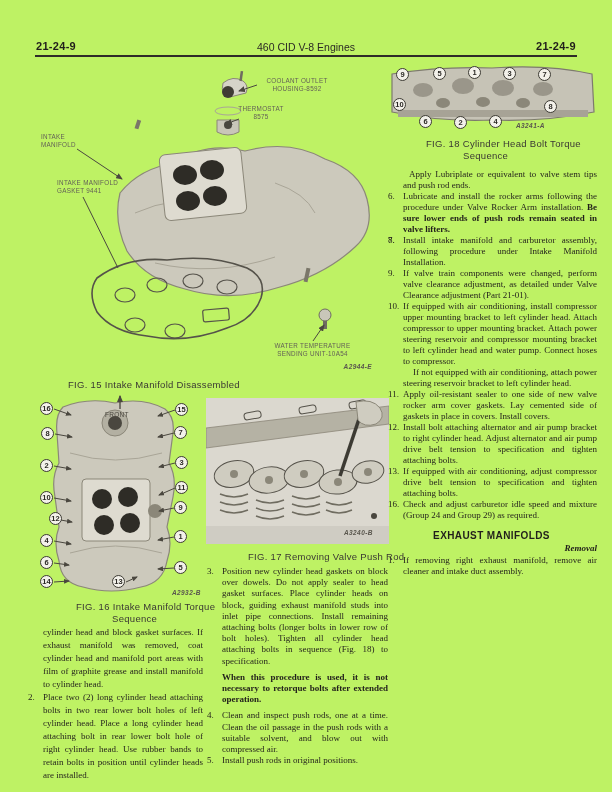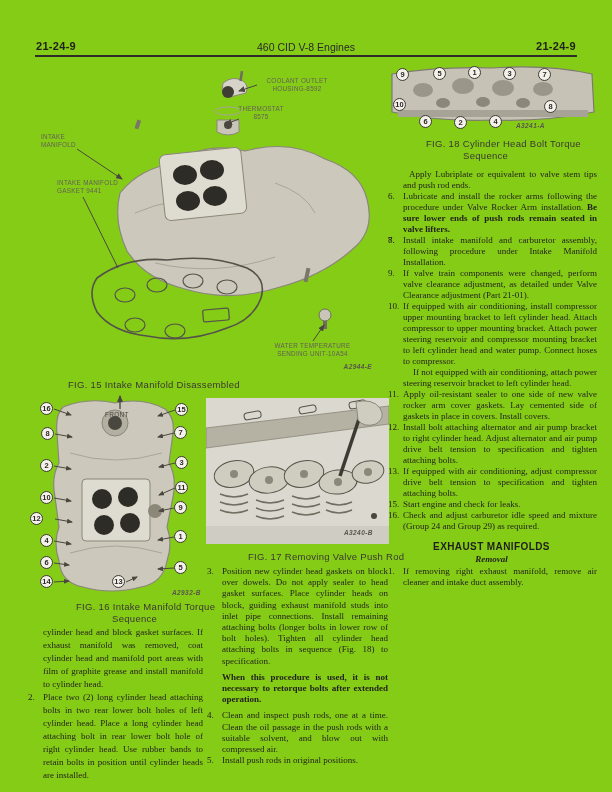--- a/index.html
+++ b/index.html
@@ -1,16 +1,16 @@
 <!DOCTYPE html>
 <html><head>
 <meta charset="utf-8">
 <style>
   html,body{margin:0;padding:0;background:#e8e6e0;}
-  .page{position:relative;width:612px;height:792px;background:#84cc16;overflow:hidden;
+  .page{position:relative;width:612px;height:792px;background:#bef264;overflow:hidden;
         font-family:"Liberation Serif",serif;color:#211f1b;}
   
   .hdr-num{position:absolute;top:40px;font:bold 11px "Liberation Sans",sans-serif;letter-spacing:.3px;}
   .hdr-title{position:absolute;top:41px;left:0;right:0;text-align:center;
              font:10.5px "Liberation Sans",sans-serif;color:#2b2925;}
   .hdr-rule{position:absolute;left:35px;right:35px;top:55px;height:2px;background:#2e2c28;
             box-shadow:0 3px 0 -2px #6f6c64;}
   
   .cap{position:absolute;font:9.5px "Liberation Sans",sans-serif;color:#3a3833;letter-spacing:.3px;padding-left:36px;}
   .code{position:absolute;font:italic bold 6.5px "Liberation Sans",sans-serif;color:#5a574e;letter-spacing:.4px;}
@@ -24,21 +24,21 @@
         font:bold 7.5px "Liberation Sans",sans-serif;color:#2b2925;}
   
   .col{position:absolute;font-size:9px;line-height:11px;text-align:justify;}
   .itm{position:relative;padding-left:15px;}
   .itm .num{position:absolute;left:0;top:0;}
   .cont{padding-left:15px;}
   .intro{padding-left:15px;text-indent:6px;}
   .para2{text-indent:10px;}
   .note{padding-left:15px;font-weight:bold;margin:5px 0;}
   .sec-h{font:bold 10px "Liberation Sans",sans-serif;letter-spacing:.4px;margin:9px 0 2px -2px;text-align:center;}
-  .sub-h{font-weight:bold;font-style:italic;margin:0 0 1px -2px;text-align:center;}
+  .sub-h{font-weight:bold;font-style:italic;margin:0 0 1px -2px;text-align:right;}
   b{font-weight:bold;}
 </style>
 </head>
 <body>
 
 <div class="page">
 
   <div class="hdr-num" style="left:36px;">21-24-9</div>
   <div class="hdr-title">460 CID V-8 Engines</div>
   <div class="hdr-num" style="right:36px;">21-24-9</div>
@@ -177,21 +177,21 @@
       <line x1="149" y1="115" x2="134" y2="118" stroke="#4a473f" stroke-width="1" marker-end="url(#ah2)"></line>
       <line x1="149" y1="144" x2="133" y2="147" stroke="#4a473f" stroke-width="1" marker-end="url(#ah2)"></line>
       <line x1="149" y1="175" x2="133" y2="176" stroke="#4a473f" stroke-width="1" marker-end="url(#ah2)"></line>
       <line x1="101" y1="189" x2="112" y2="184" stroke="#4a473f" stroke-width="1" marker-end="url(#ah2)"></line>
     </svg>
     <div class="plbl" style="left:80px;top:18px;font-size:6.5px;color:#4a473f;">FRONT</div>
     <span class="circ" style="left:15px;top:9px;">16</span>
     <span class="circ" style="left:16px;top:34px;">8</span>
     <span class="circ" style="left:15px;top:66px;">2</span>
     <span class="circ" style="left:15px;top:98px;">10</span>
-    <span class="circ" style="left:5px;top:119px;">12</span>
+    <span class="circ" style="left:24px;top:119px;">12</span>
     <span class="circ" style="left:15px;top:141px;">4</span>
     <span class="circ" style="left:15px;top:163px;">6</span>
     <span class="circ" style="left:15px;top:182px;">14</span>
     <span class="circ" style="left:150px;top:10px;">15</span>
     <span class="circ" style="left:149px;top:33px;">7</span>
     <span class="circ" style="left:150px;top:63px;">3</span>
     <span class="circ" style="left:150px;top:88px;">11</span>
     <span class="circ" style="left:149px;top:108px;">9</span>
     <span class="circ" style="left:149px;top:137px;">1</span>
     <span class="circ" style="left:149px;top:168px;">5</span>
@@ -295,24 +295,20 @@
     </div>
     <div class="itm">
       <span class="num">12.</span>
       <span>Install bolt attaching alternator and air pump bracket to right cylinder head. Adjust alternator and air pump drive belt tension to specification and tighten attaching bolts.</span>
     </div>
     <div class="itm">
       <span class="num">13.</span>
       <span>If equipped with air conditioning, adjust compressor drive belt tension to specification and tighten attaching bolts.</span>
     </div>
     <div class="itm">
-      <span class="num">15.</span>
-      <span>Start engine and check for leaks.</span>
-    </div>
-    <div class="itm">
       <span class="num">16.</span>
       <span>Check and adjust carburetor idle speed and mixture (Group 24 and Group 29) as required.</span>
     </div>
     <div class="sec-h">EXHAUST MANIFOLDS</div>
     <div class="sub-h">Removal</div>
     <div class="itm">
       <span class="num">1.</span>
       <span>If removing right exhaust manifold, remove air cleaner and intake duct assembly.</span>
     </div>
   </div>

